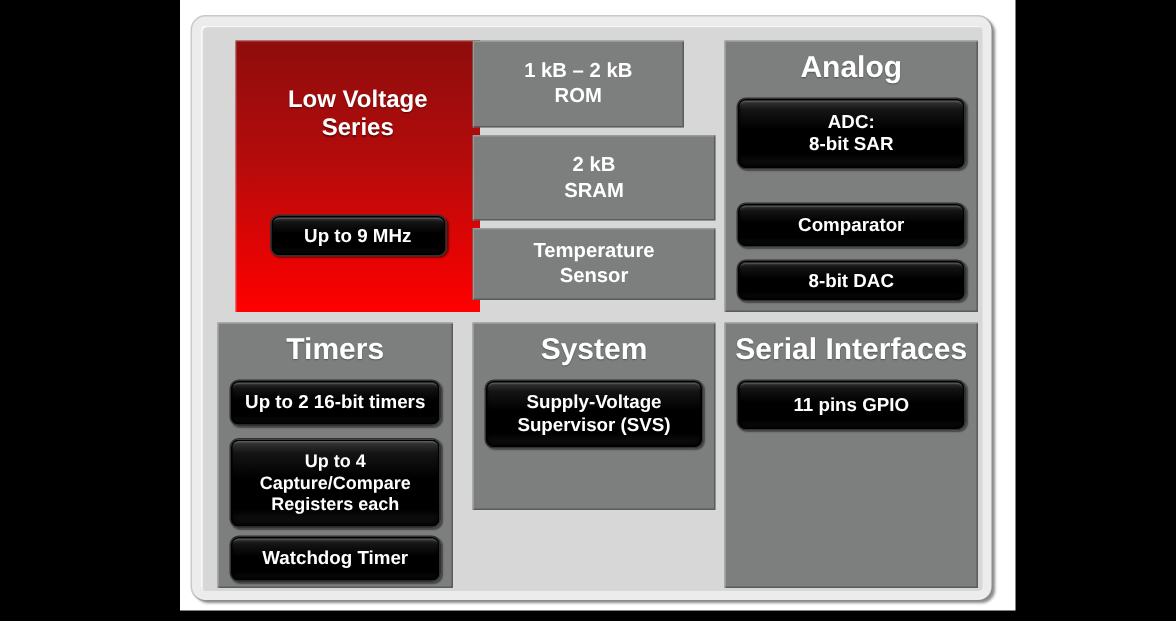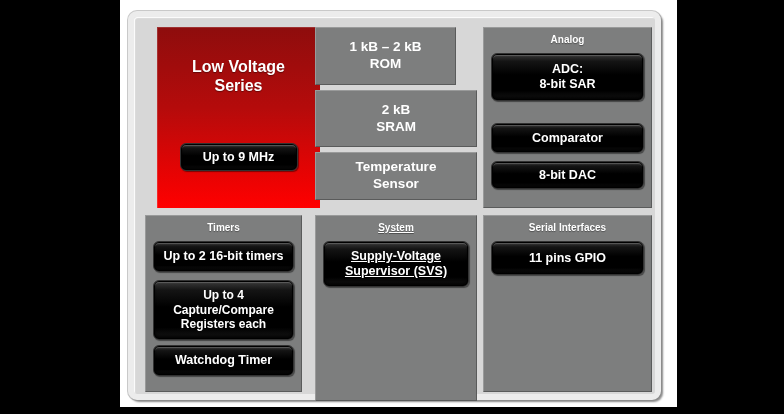--- a/index.html
+++ b/index.html
@@ -33,28 +33,28 @@
     left:11px;top:10px;width:163px;height:181px;
     background:linear-gradient(180deg,#8e0d0d 0%,#b50b0b 45%,#e80303 82%,#ff0000 100%);
     box-shadow:inset 1px 1px 0 rgba(255,255,255,.15);
     margin-left:12px;
   }
   .blk-rom{left:181px;top:10px;width:141px;height:58px;}
   .blk-sram{left:181px;top:73px;width:162px;height:57px;}
   .blk-temp{left:181px;top:135px;width:162px;height:48px;}
   .pnl-analog{left:349px;top:10px;width:169px;height:181px;}
   .pnl-timers{left:11px;top:198px;width:157px;height:177px;}
-  .pnl-system{left:181px;top:198px;width:162px;height:186px;text-decoration:underline;}
+  .pnl-system{left:181px;top:198px;width:162px;height:125px;}
   .pnl-serial{left:349px;top:198px;width:169px;height:177px;}
 
   .mem{justify-content:center;}
   .mem .lbl{font-size:13.5px;font-weight:bold;text-align:center;line-height:1.25;}
 
   .panel-title{
-    margin-top:7px;font-size:10px;font-weight:bold;text-align:left;
+    margin-top:7px;font-size:20px;font-weight:bold;text-align:left;
     text-shadow:0 1px 1px rgba(0,0,0,.35);
   }
   .red-title{
     margin-top:30px;font-size:16px;font-weight:bold;text-align:center;line-height:1.2;
     text-shadow:0 1px 1px rgba(0,0,0,.4);
   }
   .btn{
     box-sizing:border-box;
     width:calc(100% - 16px);
     background:linear-gradient(180deg,#3c3c3c 0%,#141414 16%,#000 45%,#000 80%,#181818 100%);

